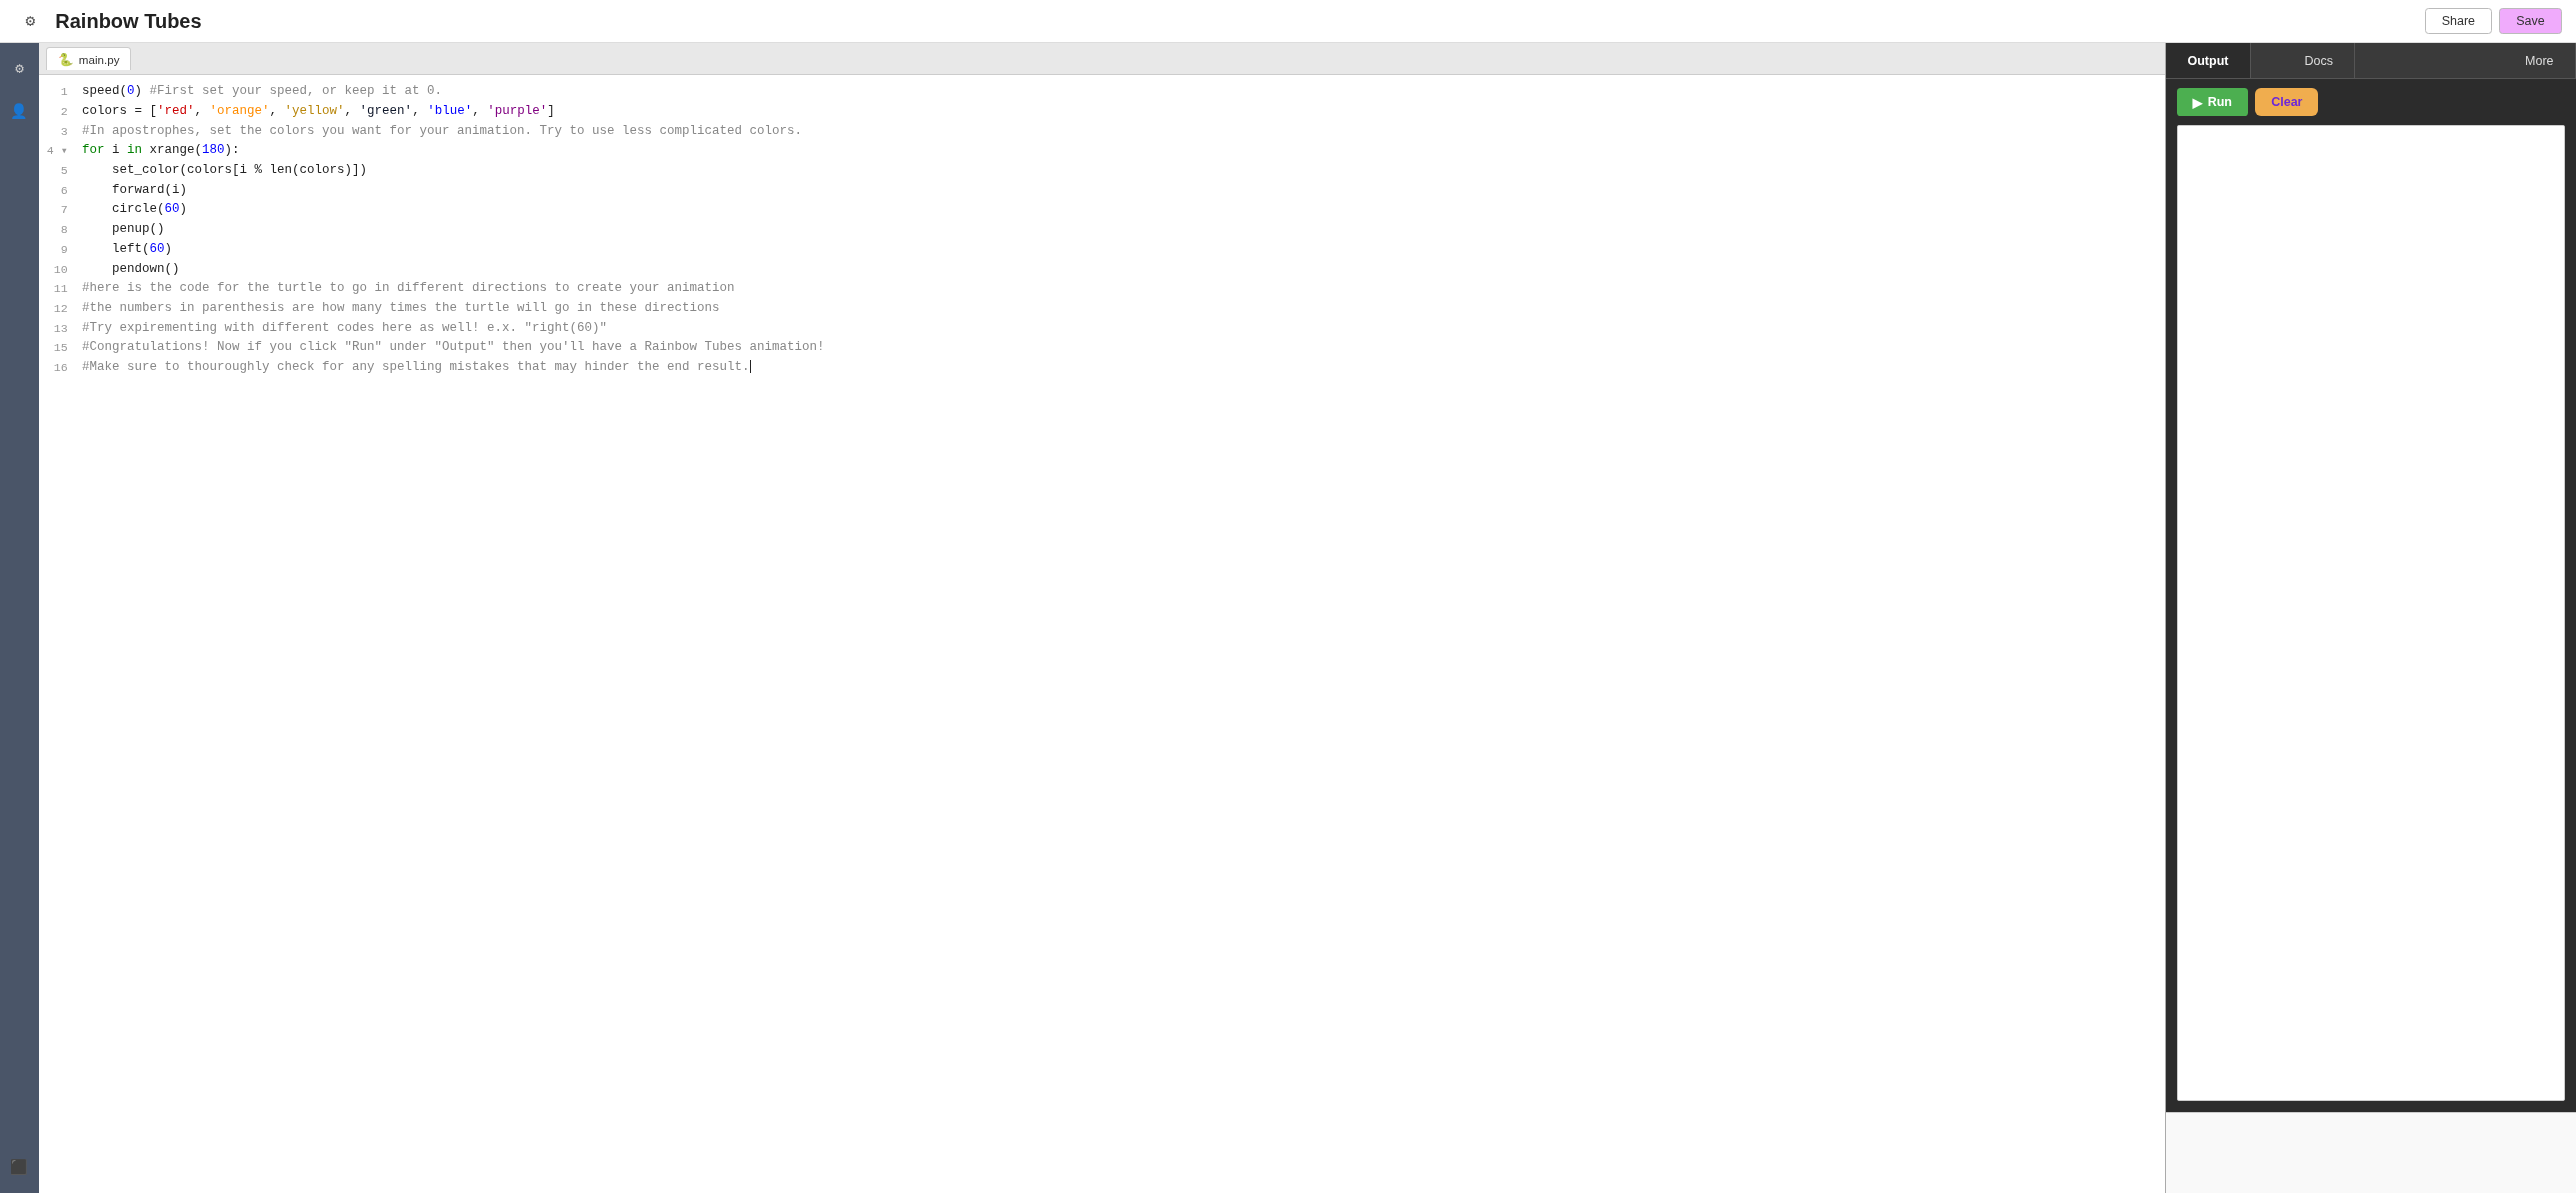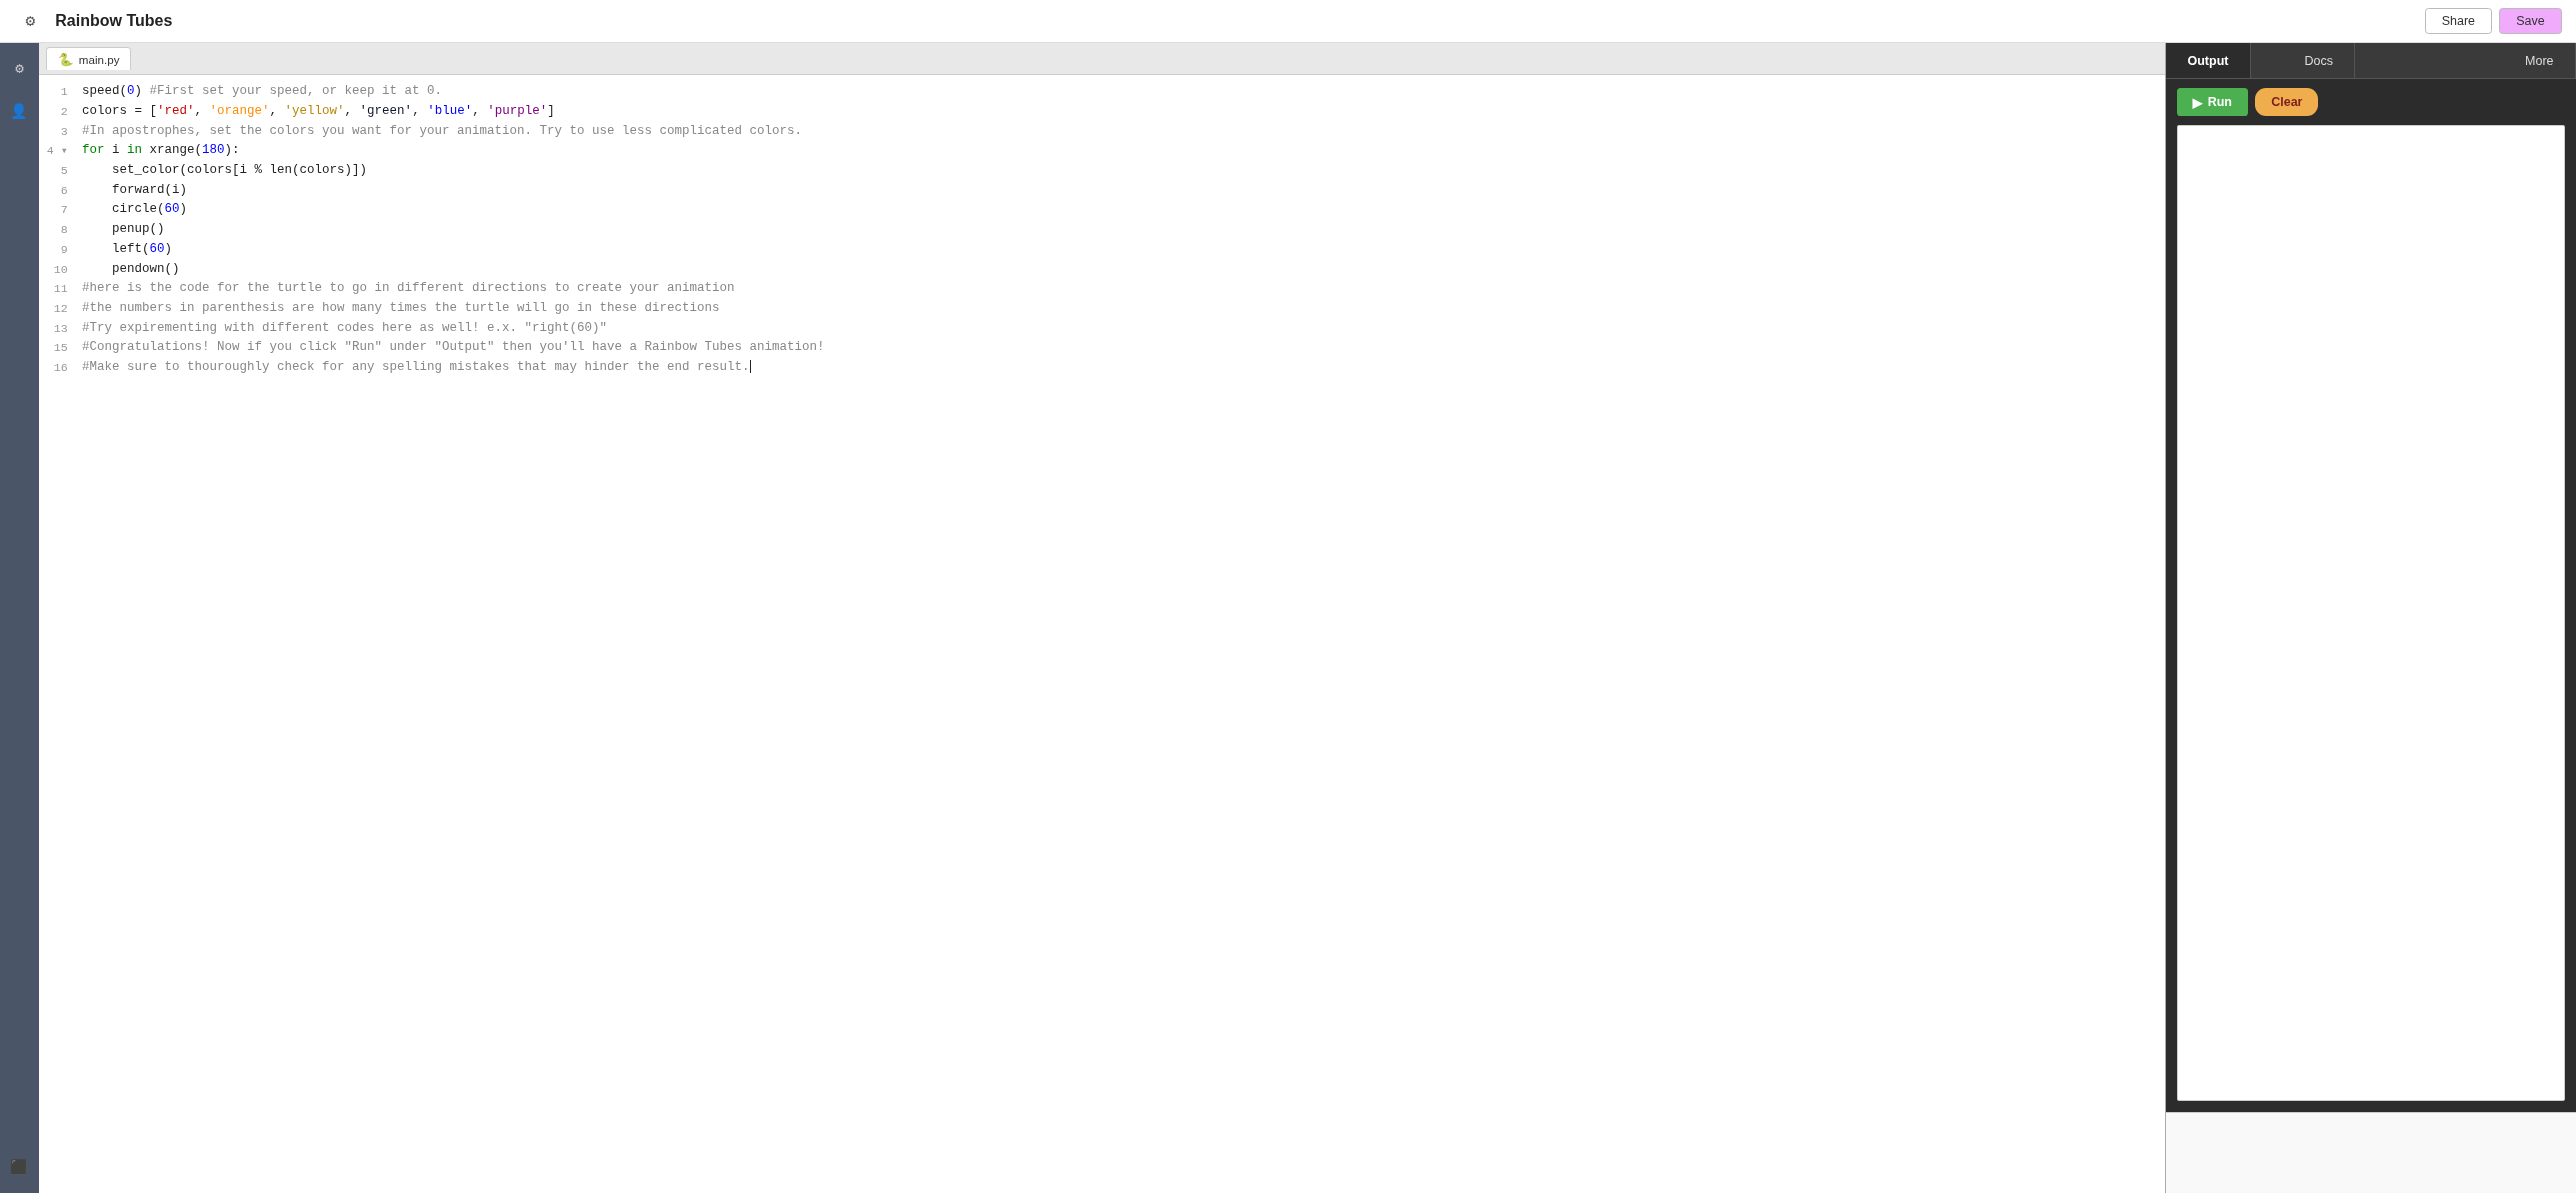--- a/index.html
+++ b/index.html
@@ -30,21 +30,21 @@
       align-items: center;
       justify-content: center;
       cursor: pointer;
       color: #555;
       font-size: 16px;
       border-radius: 3.6px;
     }
 
     #project-title {
       font-family: sans-serif;
-      font-size: 16px;
+      font-size: 20px;
       font-weight: 600;
       color: #222;
       margin-left: 9px;
       flex: 1;
     }
 
     #header-actions {
       display: flex;
       gap: 7.2px;
       align-items: flex-end;
@@ -248,23 +248,23 @@
       border-radius: 3.6px;
       font-family: sans-serif;
       font-size: 12.5px;
       font-weight: 600;
       cursor: pointer;
     }
 
     #clear-btn {
       padding: 6.3px 16px;
       background: #f0ad4e;
-      color: #7f1d1d;
+      color: #6d28d9;
       border: none;
-      border-radius: 11px;
+      border-radius: 6px;
       font-family: sans-serif;
       font-size: 12.5px;
       font-weight: 600;
       cursor: pointer;
     }
 
     #output-canvas-area {
       flex: 1;
       background: #fff;
       margin: 0 10.7px 10.7px 10.7px;

